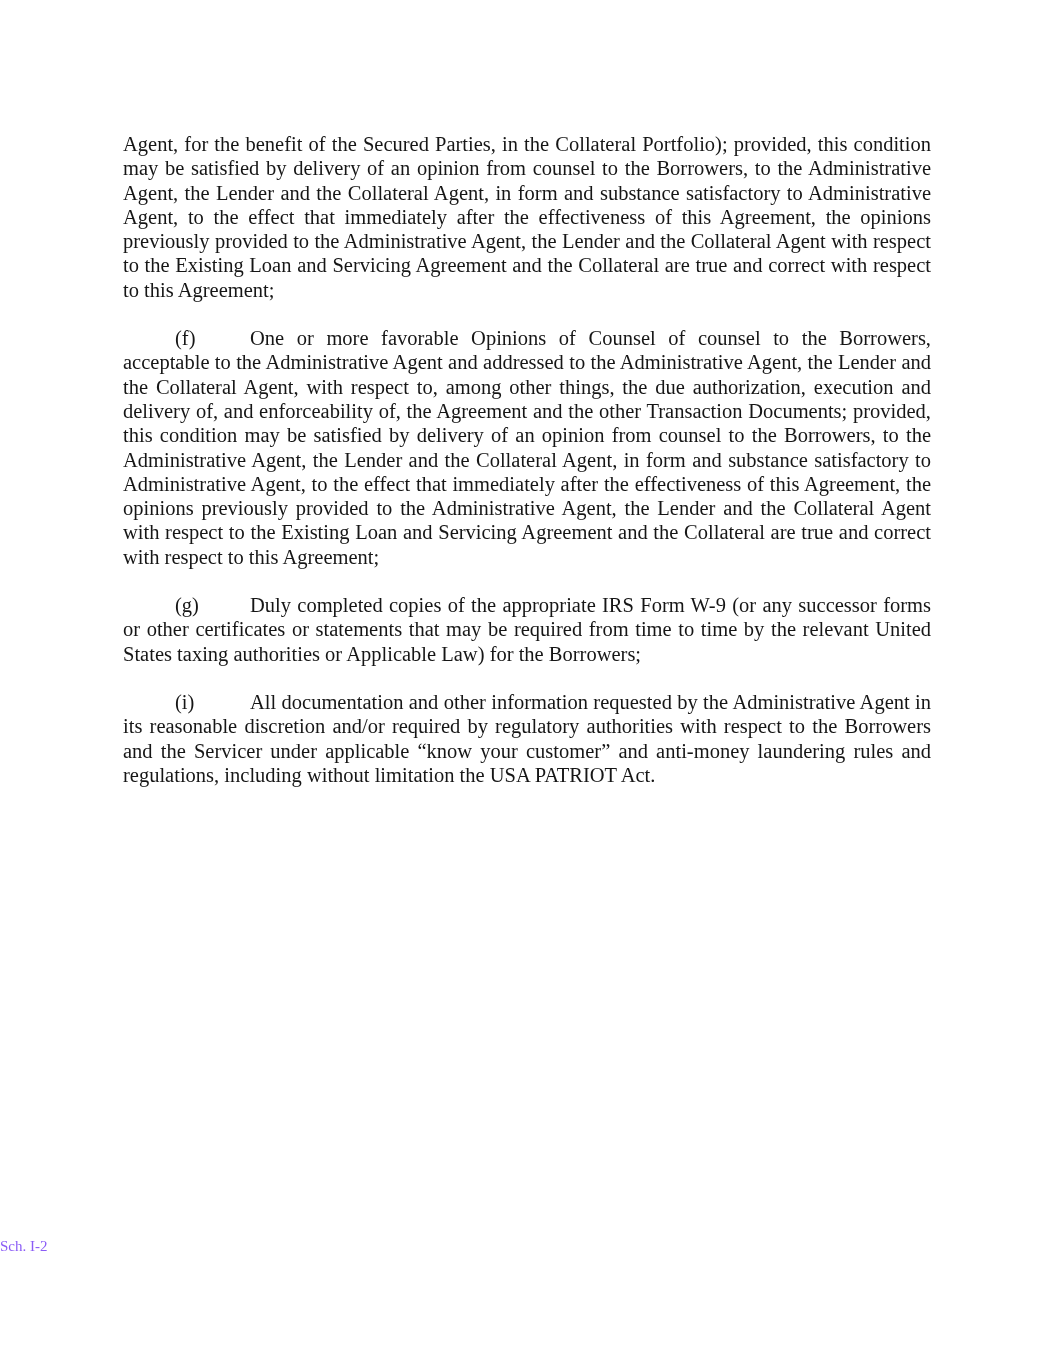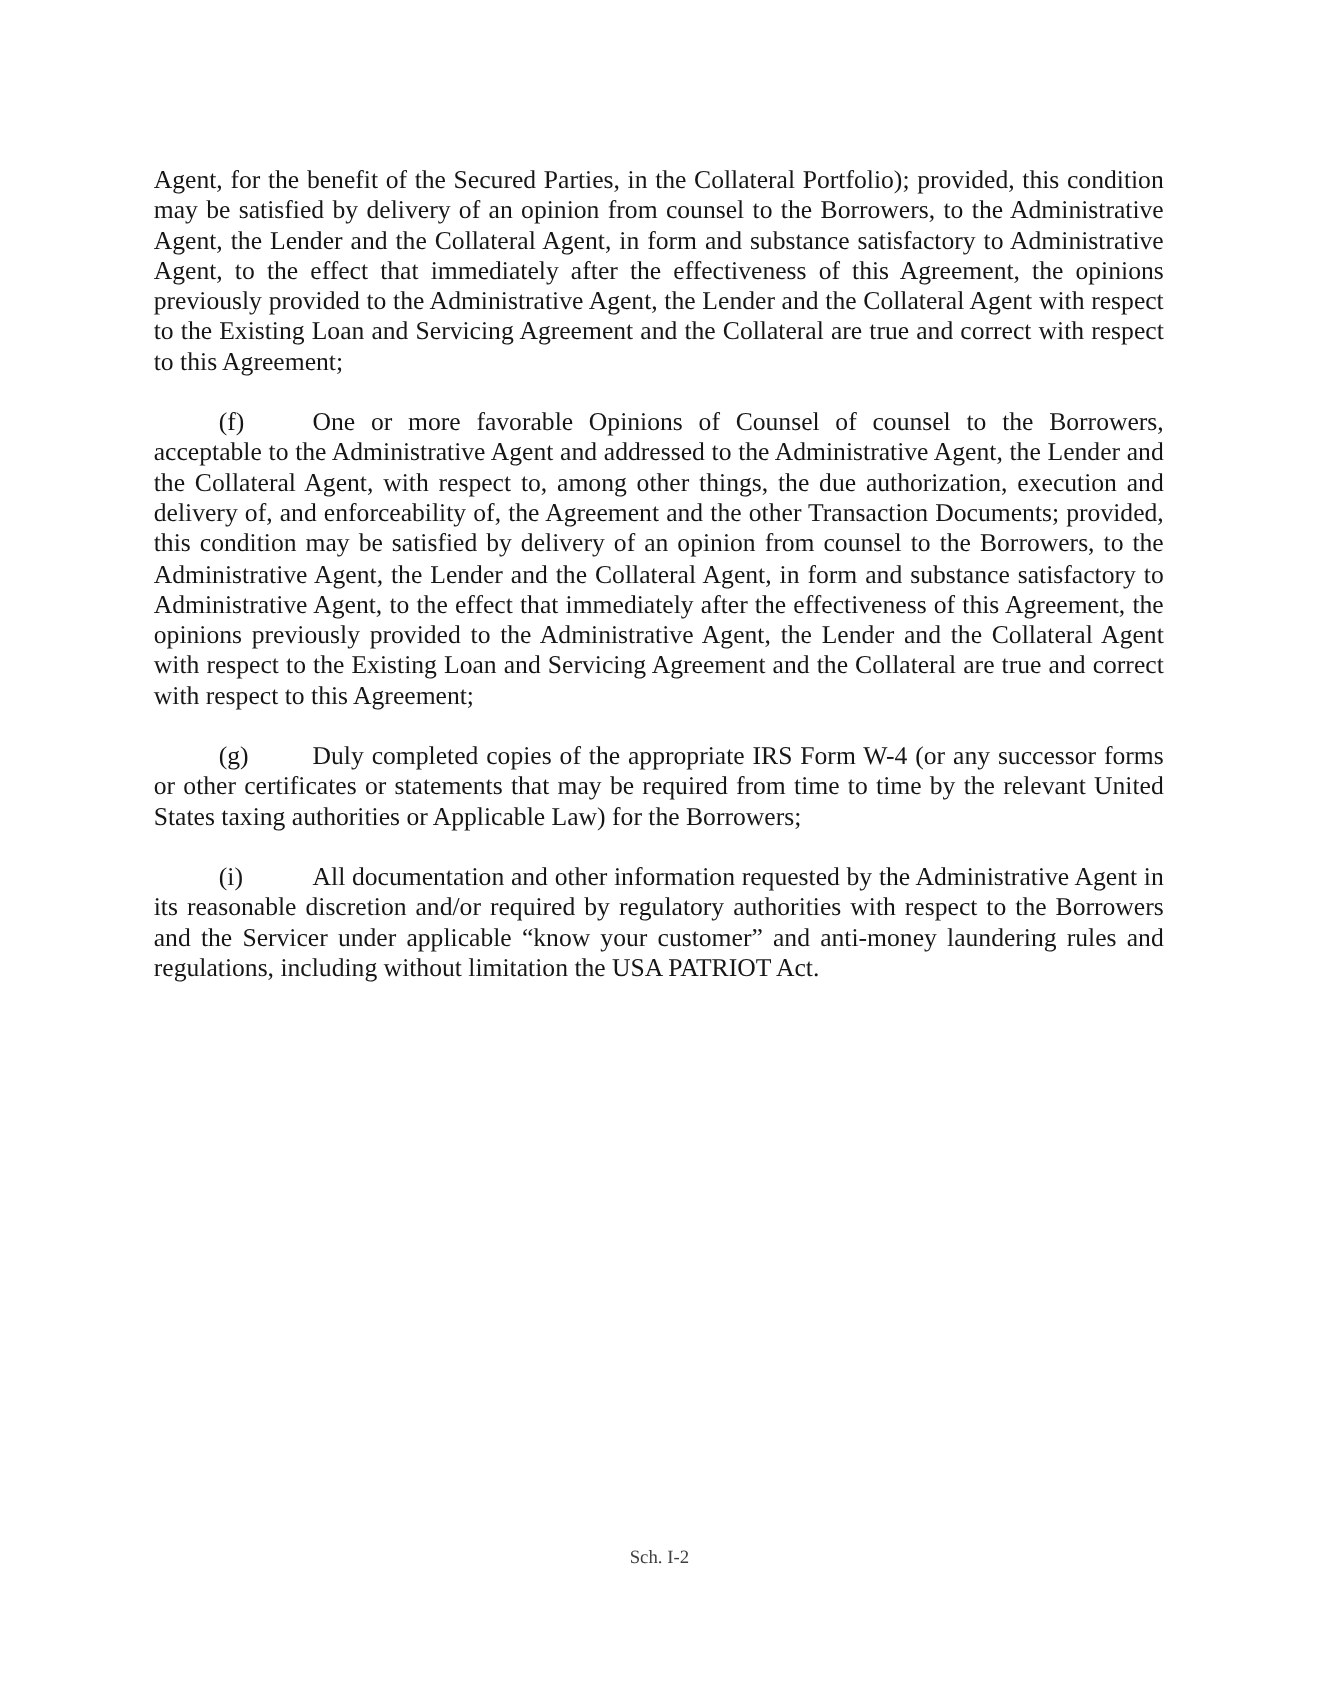--- a/index.html
+++ b/index.html
@@ -36,37 +36,36 @@
   .plabel {
     display: inline-block;
     width: 75px;
     text-indent: 0;
   }
   .footer {
     position: absolute;
     left: 0;
     right: 0;
     top: 1237px;
-    text-align: center;
     font-size: 15px;
     line-height: 18px;
-    color: #404040;
+    color: #8b5cf6;
   }
 </style>
 </head>
 <body>
 
 <div class="page">
   <div class="content">
 
     <p>Agent, for the benefit of the Secured Parties, in the Collateral Portfolio); provided, this condition may be satisfied by delivery of an opinion from counsel to the Borrowers, to the Administrative Agent, the Lender and the Collateral Agent, in form and substance satisfactory to Administrative Agent, to the effect that immediately after the effectiveness of this Agreement, the opinions previously provided to the Administrative Agent, the Lender and the Collateral Agent with respect to the Existing Loan and Servicing Agreement and the Collateral are true and correct with respect to this Agreement;</p>
 
     <p class="labeled"><span class="plabel">(f)</span><span>One or more favorable Opinions of Counsel of counsel to the Borrowers, acceptable to the Administrative Agent and addressed to the Administrative Agent, the Lender and the Collateral Agent, with respect to, among other things, the due authorization, execution and delivery of, and enforceability of, the Agreement and the other Transaction Documents; provided, this condition may be satisfied by delivery of an opinion from counsel to the Borrowers, to the Administrative Agent, the Lender and the Collateral Agent, in form and substance satisfactory to Administrative Agent, to the effect that immediately after the effectiveness of this Agreement, the opinions previously provided to the Administrative Agent, the Lender and the Collateral Agent with respect to the Existing Loan and Servicing Agreement and the Collateral are true and correct with respect to this Agreement;</span></p>
 
-    <p class="labeled"><span class="plabel">(g)</span><span>Duly completed copies of the appropriate IRS Form W-4 (or any successor forms or other certificates or statements that may be required from time to time by the relevant United States taxing authorities or Applicable Law) for the Borrowers;</span></p>
+    <p class="labeled"><span class="plabel">(g)</span><span>Duly completed copies of the appropriate IRS Form W-9 (or any successor forms or other certificates or statements that may be required from time to time by the relevant United States taxing authorities or Applicable Law) for the Borrowers;</span></p>
 
 
     <p class="labeled"><span class="plabel">(i)</span><span>All documentation and other information requested by the Administrative Agent in its reasonable discretion and/or required by regulatory authorities with respect to the Borrowers and the Servicer under applicable “know your customer” and anti-money laundering rules and regulations, including without limitation the USA PATRIOT Act.</span></p>
 
   </div>
 
   <div class="footer">Sch. I-2</div>
 </div>
 
 </body></html>

